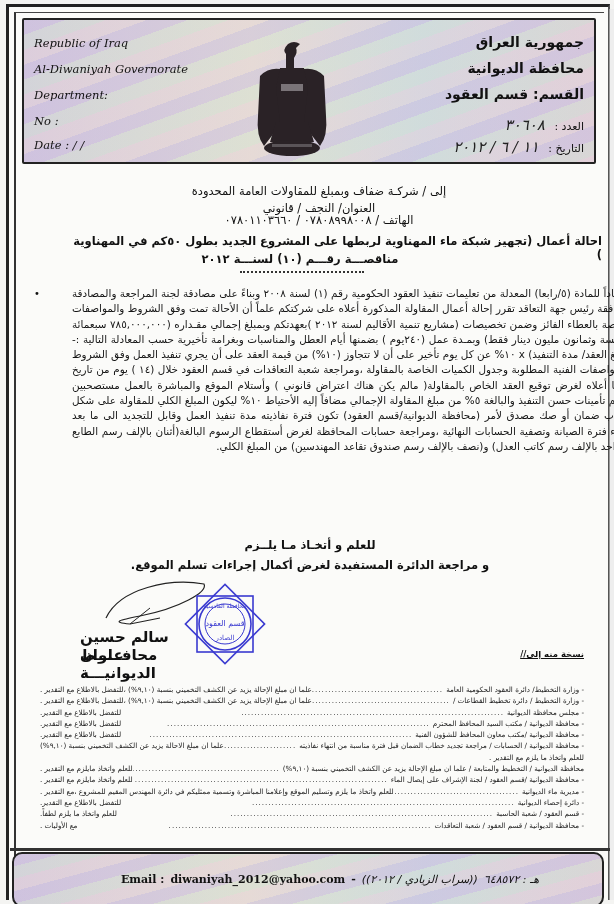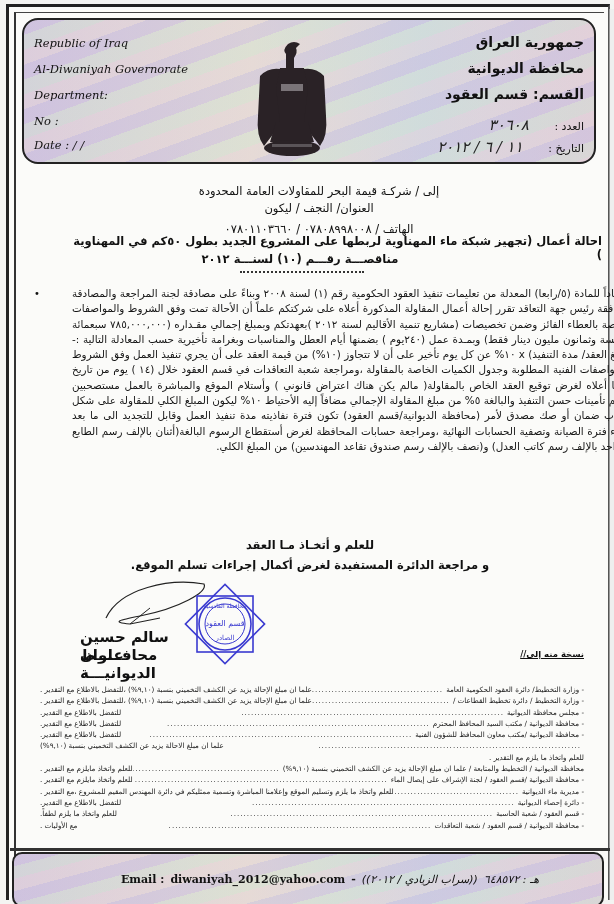--- a/index.html
+++ b/index.html
@@ -15,30 +15,30 @@
     content: ""; position: absolute; left: 5px; top: 5px; right: 4px; bottom: 4px;
     border-top: 1px solid #444; border-left: 2px solid #333;
   }
   .page-frame::after {
     content: ""; position: absolute; right: -8px; top: 2px; width: 6px; bottom: 0;
     border-left: 1px solid #999; background: #eee;
   }
 
   .header-box {
     position: absolute; left: 22px; top: 18px; width: 574px; height: 146px;
-    border: 2px solid #222; border-radius: 16px;
+    border: 2px solid #222; border-radius: 2px;
     background:
       repeating-linear-gradient(160deg, rgba(190,170,220,.35) 0 14px, rgba(200,220,200,.30) 14px 28px, rgba(230,200,210,.30) 28px 42px),
       linear-gradient(90deg, #d8d0e0, #e6e2d8 40%, #d4dce4 70%, #e0d4dc);
     overflow: hidden;
   }
   .hdr-en { position: absolute; left: 10px; font-family: "DejaVu Serif", serif; font-style: italic; font-size: 11.5px; color: #111; }
   .hdr-ar { position: absolute; right: 10px; font-family: "DejaVu Sans", sans-serif; font-size: 14px; font-weight: bold; direction: rtl; color: #111; }
   .hdr-ar.small { font-weight: normal; font-size: 11px; }
-  .handwritten { font-family: "DejaVu Serif", serif; font-style: italic; font-size: 15px; color: #222; margin-right: 22px; }
+  .handwritten { font-family: "DejaVu Serif", serif; font-style: italic; font-size: 15px; color: #222; margin-right: 6px; }
 
   .emblem { position: absolute; left: 228px; top: 18px; width: 80px; height: 122px; }
 
   .rtl { direction: rtl; unicode-bidi: embed; }
   .addressee { position: absolute; right: 145px; width: 300px; text-align: center; font-size: 11.5px; line-height: 17px; }
   .subject { position: absolute; right: 12px; left: 70px; text-align: right; font-size: 11.5px; font-weight: bold; direction: rtl; }
   .tender { position: absolute; left: 200px; width: 200px; text-align: center; font-size: 11.5px; font-weight: bold; direction: rtl; }
   .dotted-rule { position: absolute; left: 240px; width: 124px; border-top: 2px dotted #333; }
 
   .body-text {
@@ -105,32 +105,32 @@
   <div class="hdr-ar small" style="top:96px">
     <span>العدد :</span>
     <span class="handwritten">٣٠٦٠٨</span>
   </div>
   <div class="hdr-ar small" style="top:118px">
     <span>التاريخ :</span>
     <span class="handwritten">١١ / ٦ / ٢٠١٢</span>
   </div>
 </div>
 
-<div class="addressee rtl" style="top:183px">إلى / شركـة قيمة البحر للمقاولات العامة المحدودة</div>
-<div class="addressee rtl" style="top:200px">العنوان/ النجف / ليكون</div>
-<div class="addressee rtl" style="top:221px">الهاتف / ٠٧٨٠٨٩٩٨٠٠٨ / ٠٧٨٠١١٠٣٦٦٠</div>
+<div class="addressee rtl" style="top:183px">إلى / شركـة ضفاف وبمبلغ للمقاولات العامة المحدودة</div>
+<div class="addressee rtl" style="top:200px">العنوان/ النجف / قانوني</div>
+<div class="addressee rtl" style="top:212px">الهاتف / ٠٧٨٠٨٩٩٨٠٠٨ / ٠٧٨٠١١٠٣٦٦٠</div>
 
 <div class="subject" style="top:234px">احالة أعمال (تجهيز شبكة ماء المهناوية لربطها على المشروع الجديد بطول ٥٠كم في المهناوية )</div>
 <div class="tender" style="top:252px">مناقصـــة رقـــم (١٠) لسنـــة ٢٠١٢</div>
 <div class="dotted-rule" style="top:271px"></div>
 
 <div class="bullet">•</div>
 <div class="body-text">أستناداً للمادة (٥/رابعا) المعدلة من تعليمات تنفيذ العقود الحكومية رقم (١) لسنة ٢٠٠٨ وبناءً على مصادقة لجنة المراجعة والمصادقة وموافقة رئيس جهة التعاقد تقرر إحالة أعمال المقاولة المذكورة أعلاه على شركتكم علماً أن الأحالة تمت وفق الشروط والمواصفات الخاصة بالعطاء الفائز وضمن تخصيصات (مشاريع تنمية الأقاليم لسنة ٢٠١٢ )بعهدتكم وبمبلغ إجمالي مقـداره (٧٨٥,٠٠٠,٠٠٠ سبعمائة وخمسة وثمانون مليون دينار فقط) وبمـدة عمل (٢٤٠يوم ) بضمنها أيام العطل والمناسبات وبغرامة تأخيرية حسب المعادلة التالية :- (مبلغ العقد/ مدة التنفيذ) x ١٠% عن كل يوم تأخير على أن لا تتجاوز (١٠%) من قيمة العقد على أن يجري تنفيذ العمل وفق الشروط والمواصفات الفنية المطلوبة وجدول الكميات الخاصة بالمقاولة ،ومراجعة شعبة التعاقدات في قسم العقود خلال (١٤ ) يوم من تاريخ كتابنا أعلاه لغرض توقيع العقد الخاص بالمقاولة( مالم يكن هناك اعتراض قانوني ) وأستلام الموقع والمباشرة بالعمل مستصحبين معكم تأمينات حسن التنفيذ والبالغة ٥% من مبلغ المقاولة الإجمالي مضافاً إليه الأحتياط ١٠% ليكون المبلغ الكلي للمقاولة على شكل خطاب ضمان أو صك مصدق لأمر (محافظة الديوانية/قسم العقود) تكون فترة نفاذيته مدة تنفيذ العمل وقابل للتجديد الى ما بعد أنتهاء فترة الصيانة وتصفية الحسابات النهائية ،ومراجعة حسابات المحافظة لغرض أستقطاع الرسوم البالغة(أثنان بالإلف رسم الطابع ) (واحد بالإلف رسم كاتب العدل) و(نصف بالإلف رسم صندوق تقاعد المهندسين) من المبلغ الكلي.</div>
 
-<div class="closing" style="top:538px">للعلم و أتخـاذ مـا العقد</div>
+<div class="closing" style="top:538px">للعلم و أتخـاذ مـا يلــزم</div>
 <div class="closing" style="top:558px">و مراجعة الدائرة المستفيدة لغرض أكمال إجراءات تسلم الموقع.</div>
 
 <svg class="signature-scribble" viewBox="0 0 110 52">
   <path d="M6 40 C 20 10, 70 0, 104 6 C 108 14, 80 30, 40 38 C 20 42, 10 44, 30 46 L 60 40" fill="none" stroke="#222" stroke-width="1.2"></path>
   <path d="M30 46 L 50 30" fill="none" stroke="#222" stroke-width="1"></path>
 </svg>
 <div class="signer" style="top:628px">سالم حسين علوان</div>
 <div class="signer" style="top:646px">محافـــــظ الديوانيـــة</div>
 
 <svg class="stamp" viewBox="0 0 90 88">
@@ -166,20 +166,21 @@
       <span class="cc-to">- محافظة الديوانية / مكتب السيد المحافظ المحترم</span>
       <span class="cc-dots">................................................................................</span>
       <span class="cc-note">للتفضل بالاطلاع مع التقدير.</span>
     </div>
     <div class="cc-item">
       <span class="cc-to">- محافظة الديوانية /مكتب معاون المحافظ للشؤون الفنية</span>
       <span class="cc-dots">................................................................................</span>
       <span class="cc-note">للتفضل بالاطلاع مع التقدير.</span>
     </div>
     <div class="cc-item">
+      <span class="cc-to">- محافظة الديوانية / الحسابات / مراجعة تجديد خطاب الضمان قبل فترة مناسبة من انتهاء نفاذيته</span>
       <span class="cc-dots">................................................................................</span>
       <span class="cc-note">علما ان مبلغ الاحالة يزيد عن الكشف التخميني بنسبة (٩,١٠%)</span>
     </div>
     <div class="cc-item">
       <span class="cc-to">للعلم واتخاذ ما يلزم مع التقدير .</span>
       <span class="cc-dots"></span>
       <span class="cc-note"></span>
     </div>
     <div class="cc-item">
       <span class="cc-to">محافظة الديوانية / التخطيط والمتابعة /  علما ان مبلغ الإحالة يزيد عن الكشف التخميني بنسبة (٩,١٠%)</span>

